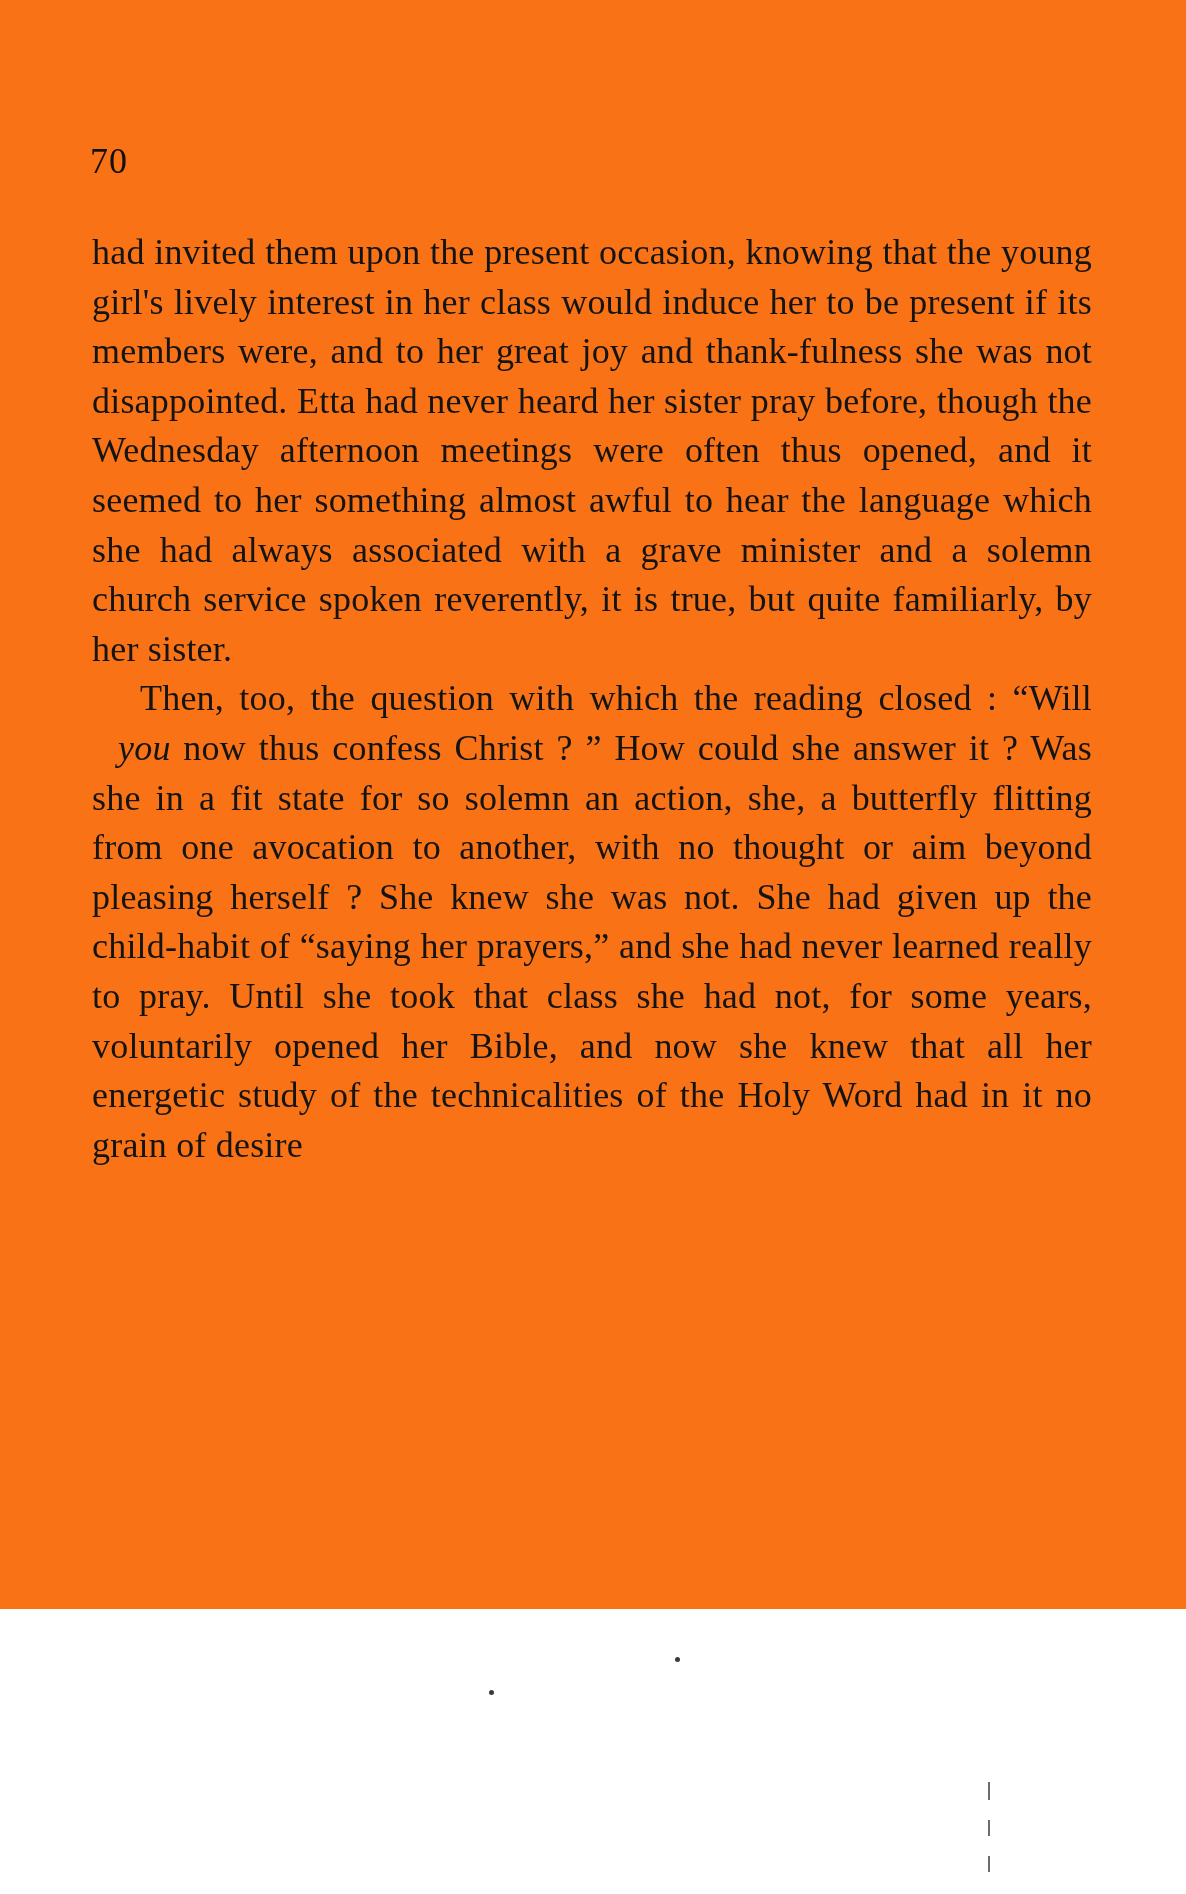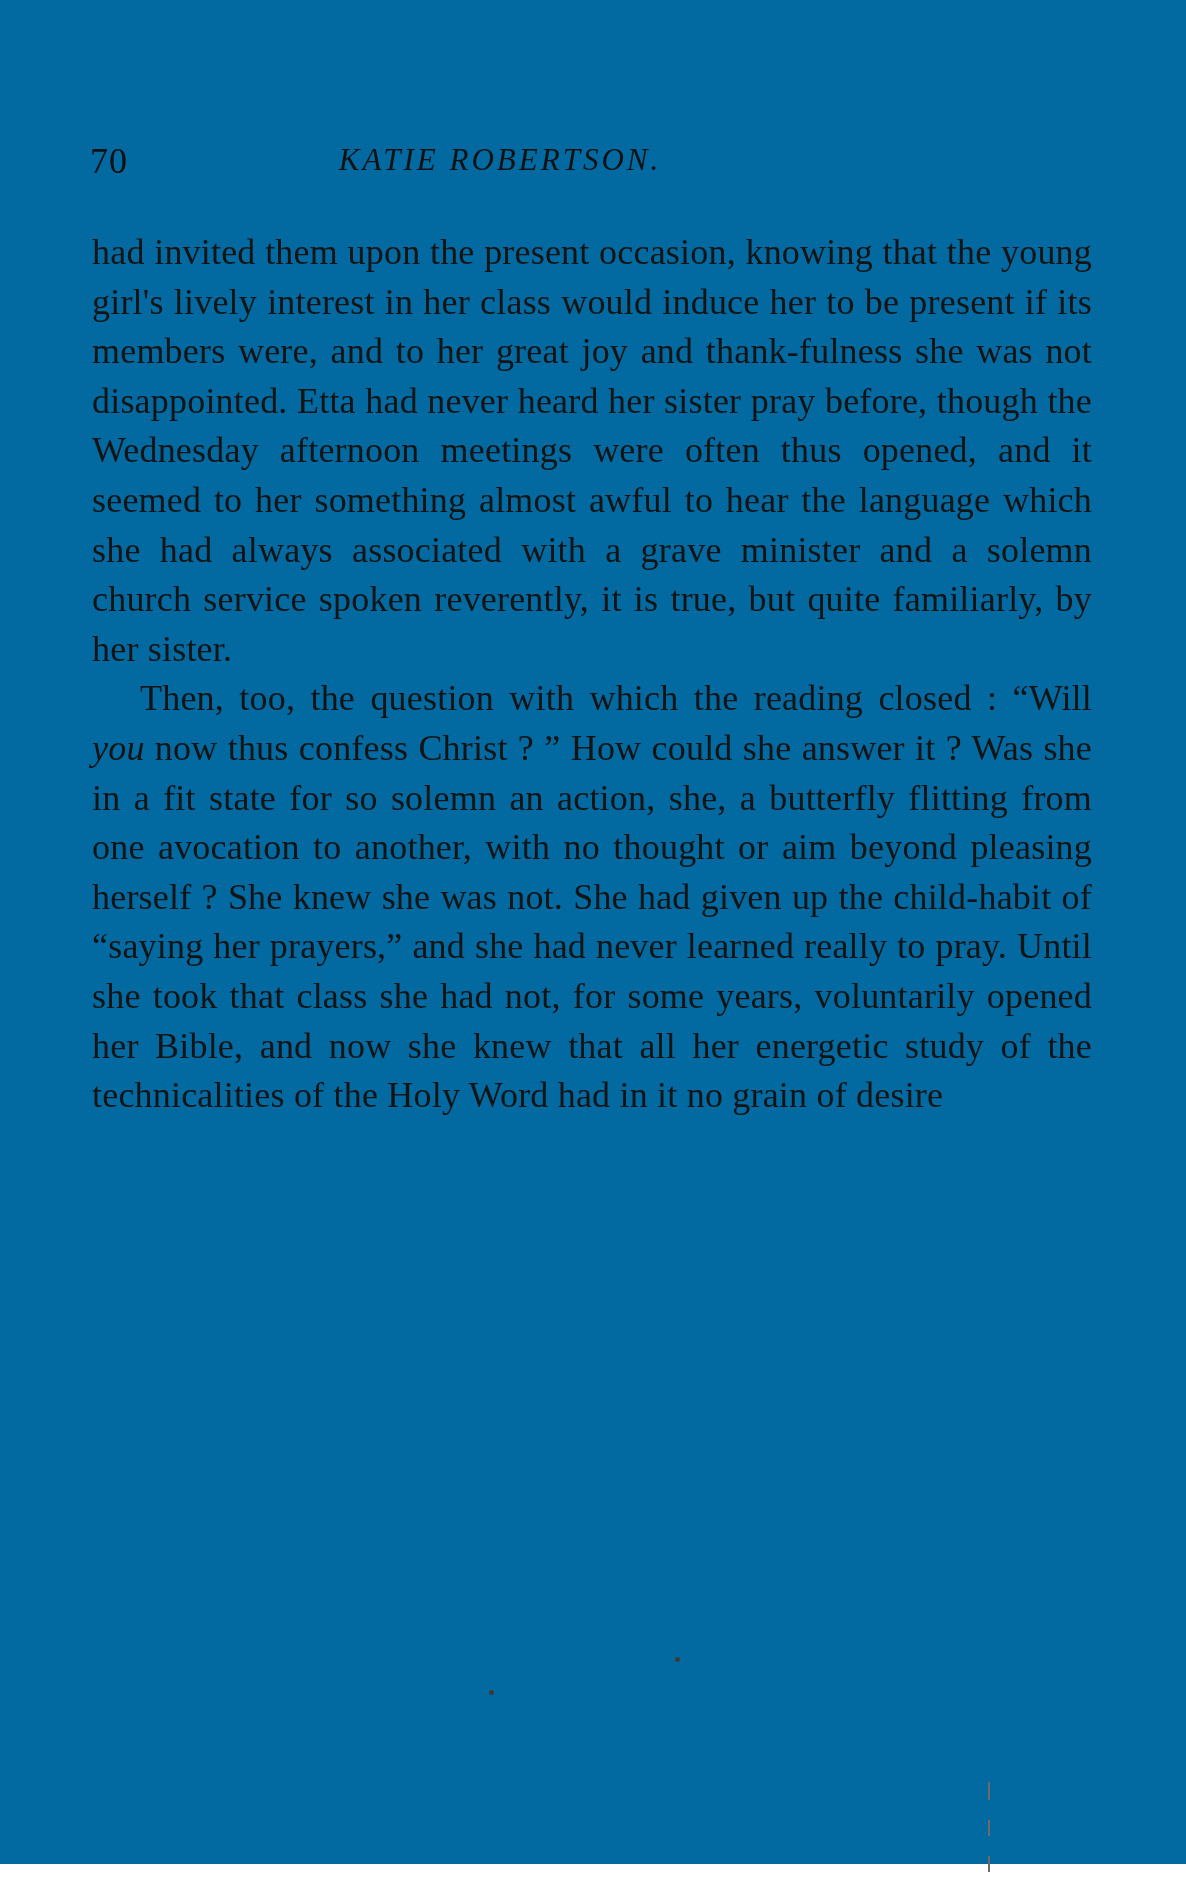--- a/index.html
+++ b/index.html
@@ -13,22 +13,22 @@
     position: relative;
     font-family: "Liberation Serif", serif;
     color: #1a1a1a;
     overflow: hidden;
   }
   .page {
     position: absolute;
     left: 0;
     top: 0;
     width: 1186px;
-    height: 1864px;
-    background: #0369a1;
+    height: 1609px;
+    background: #f97316;
   }
   .header {
     position: absolute;
     left: 90px;
     top: 140px;
     width: 1006px;
     height: 60px;
   }
   .folio {
     position: absolute;
@@ -67,20 +67,21 @@
     letter-spacing: 0.2px;
   }
   .body-text p.indent {
     text-indent: 48px;
   }
   .body-text p + p {
     margin-top: 0;
   }
   em.ital {
     font-style: italic;
+    margin-left: 26px;
   }
   
   .mark {
     position: absolute;
     background: #3a3a3a;
     border-radius: 50%;
   }
   .mark-a { left: 489px; top: 1690px; width: 5px; height: 5px; }
   .mark-b { left: 675px; top: 1657px; width: 5px; height: 5px; }
   .edge-marks {
@@ -100,21 +101,20 @@
   .edge-marks span:nth-child(2) { top: 38px; height: 16px; }
   .edge-marks span:nth-child(3) { top: 74px; height: 16px; }
 </style>
 </head>
 <body>
 
 <div class="page">
 
   <div class="header">
     <div class="folio">70</div>
-    <div class="running-title">KATIE ROBERTSON.</div>
   </div>
 
   <div class="body-text">
     <p>had invited them upon the present occasion, knowing that the young girl's lively interest in her class would induce her to be present if its members were, and to her great joy and thank-fulness she was not disappointed.  Etta had never heard her sister pray before, though the Wednesday afternoon meetings were often thus opened, and it seemed to her something almost awful to hear the language which she had always associated with a grave minister and a solemn church service spoken reverently, it is true, but quite familiarly, by her sister.</p>
     <p class="indent"><span>Then, too, the question with which the reading closed :  “Will </span><em class="ital">you</em><span> now thus confess Christ ? ”  How could she answer it ?  Was she in a fit state for so solemn an action, she, a butterfly flitting from one avocation to another, with no thought or aim beyond pleasing herself ?  She knew she was not.  She had given up the child-habit of “saying her prayers,” and she had never learned really to pray.  Until she took that class she had not, for some years, voluntarily opened her Bible, and now she knew that all her energetic study of the technicalities of the Holy Word had in it no grain of desire</span></p>
   </div>
 
   <div class="mark mark-a"></div>
   <div class="mark mark-b"></div>
   <div class="edge-marks">

